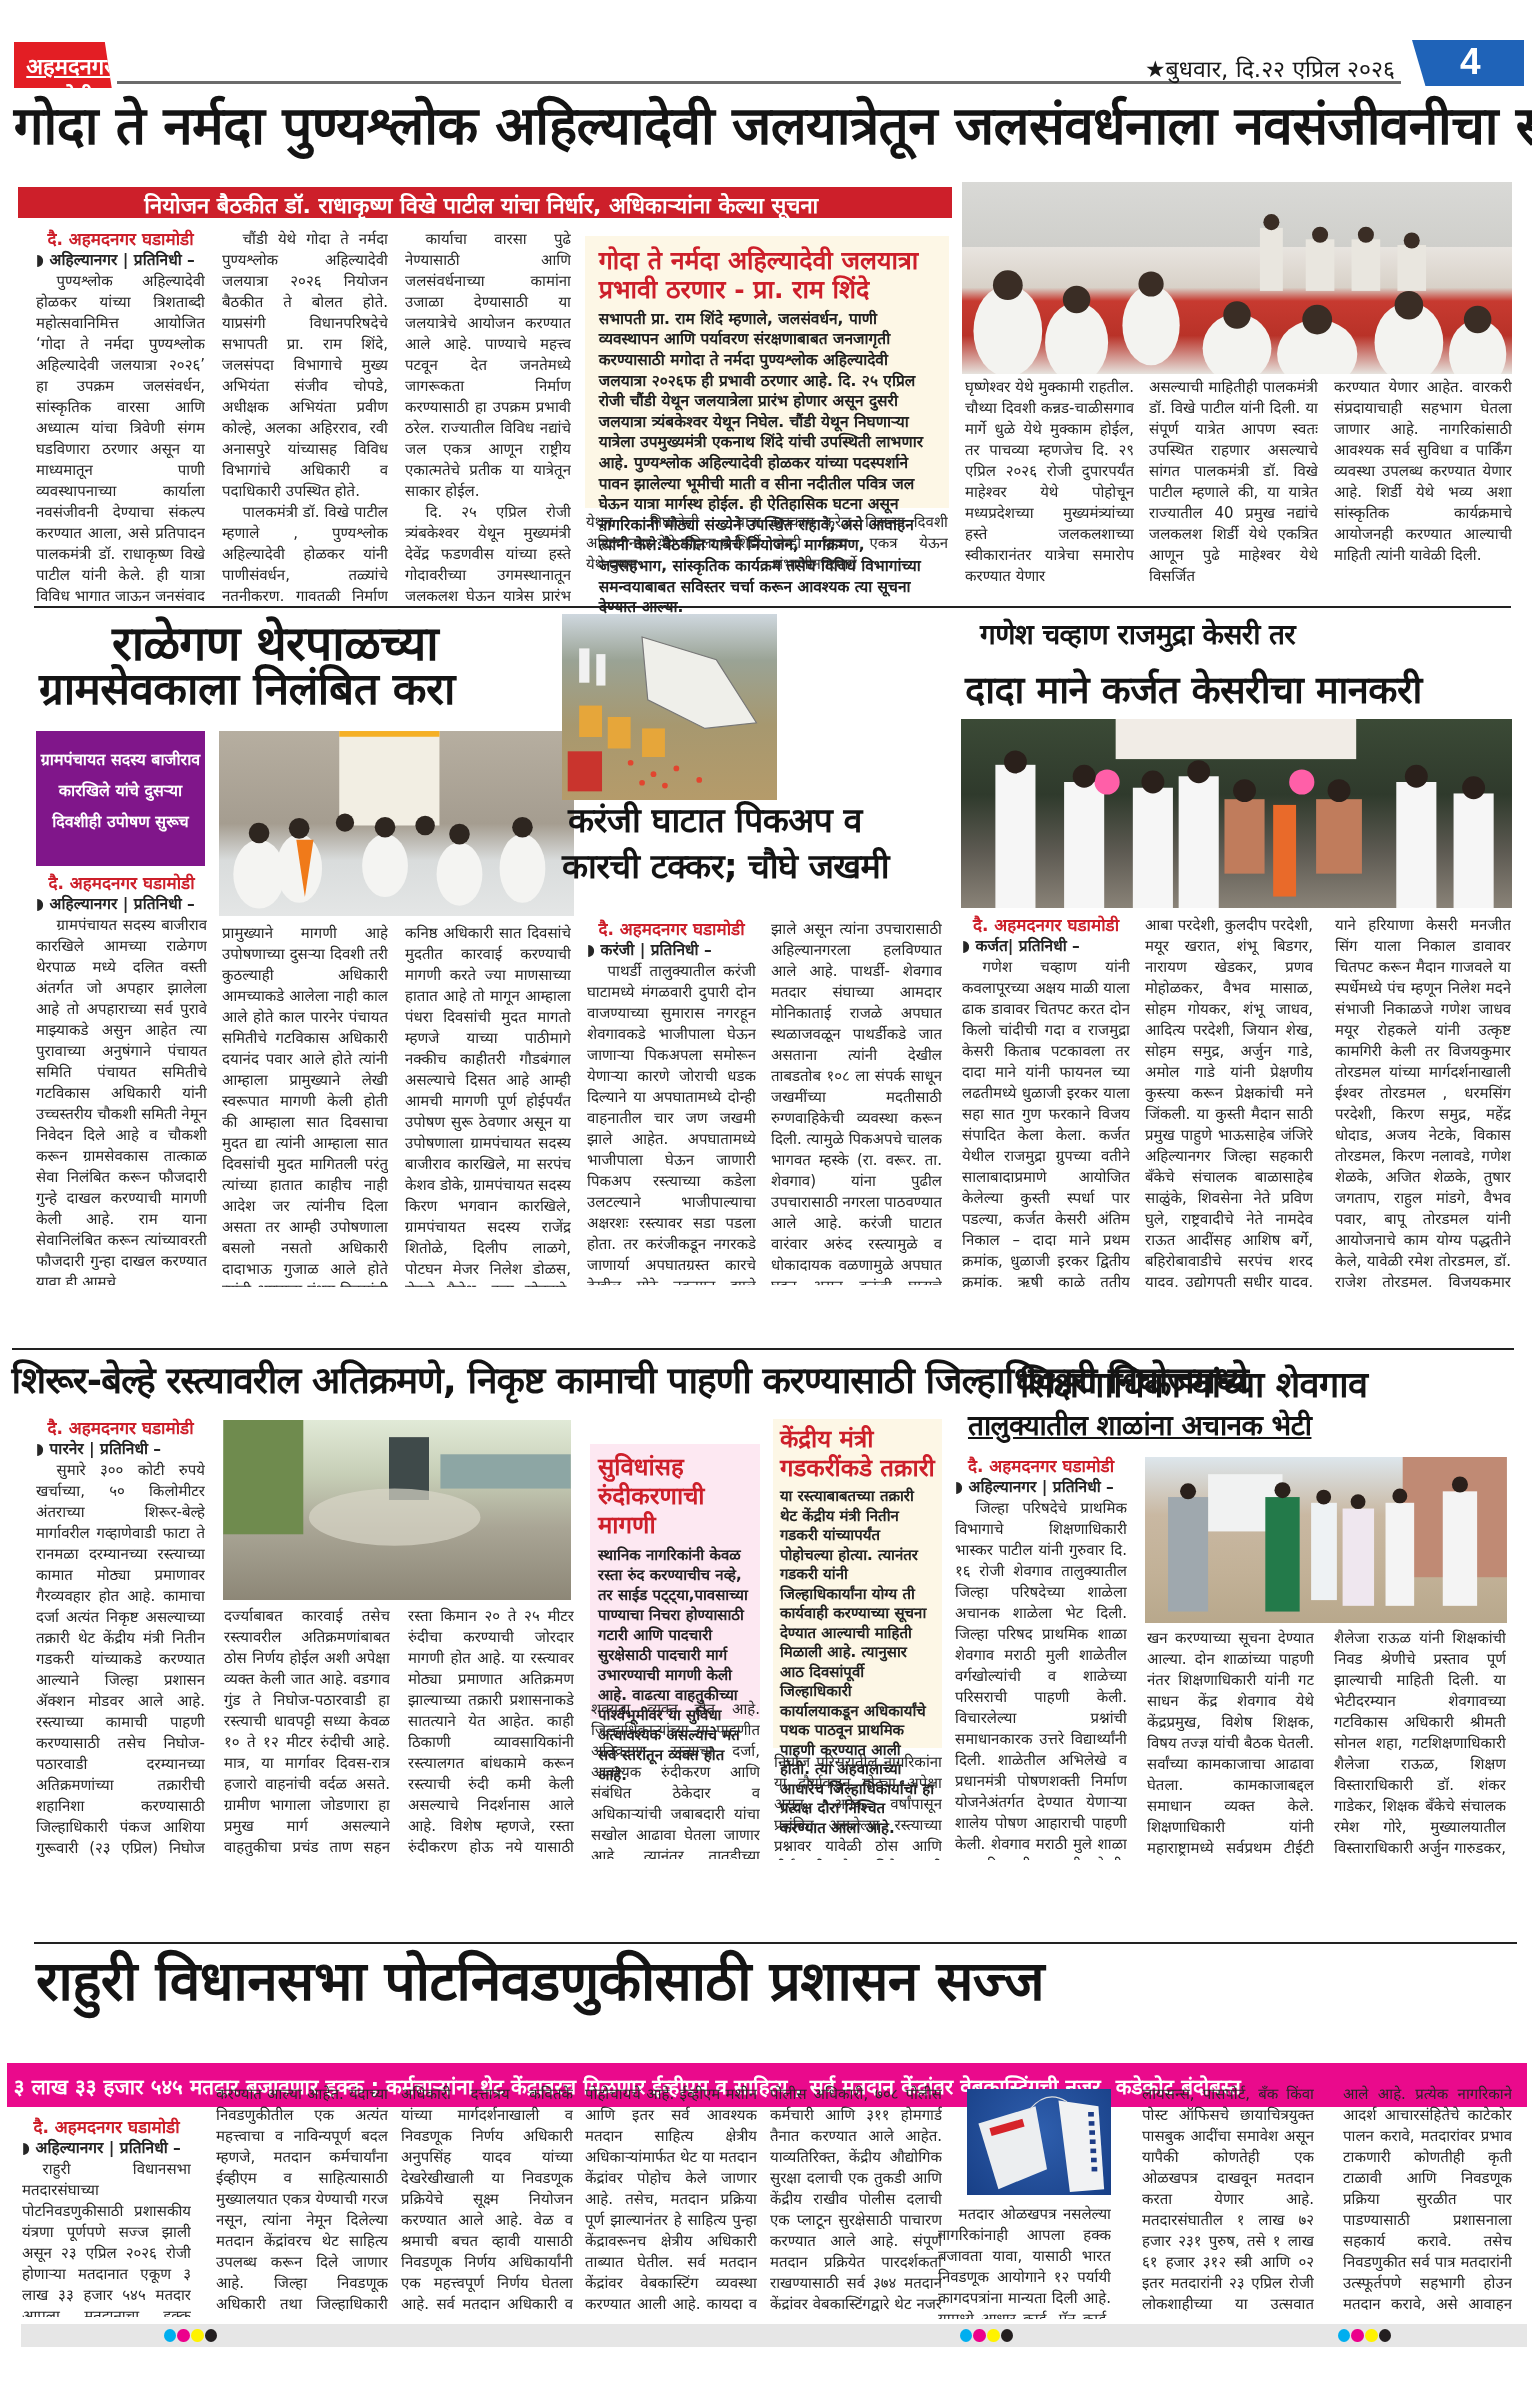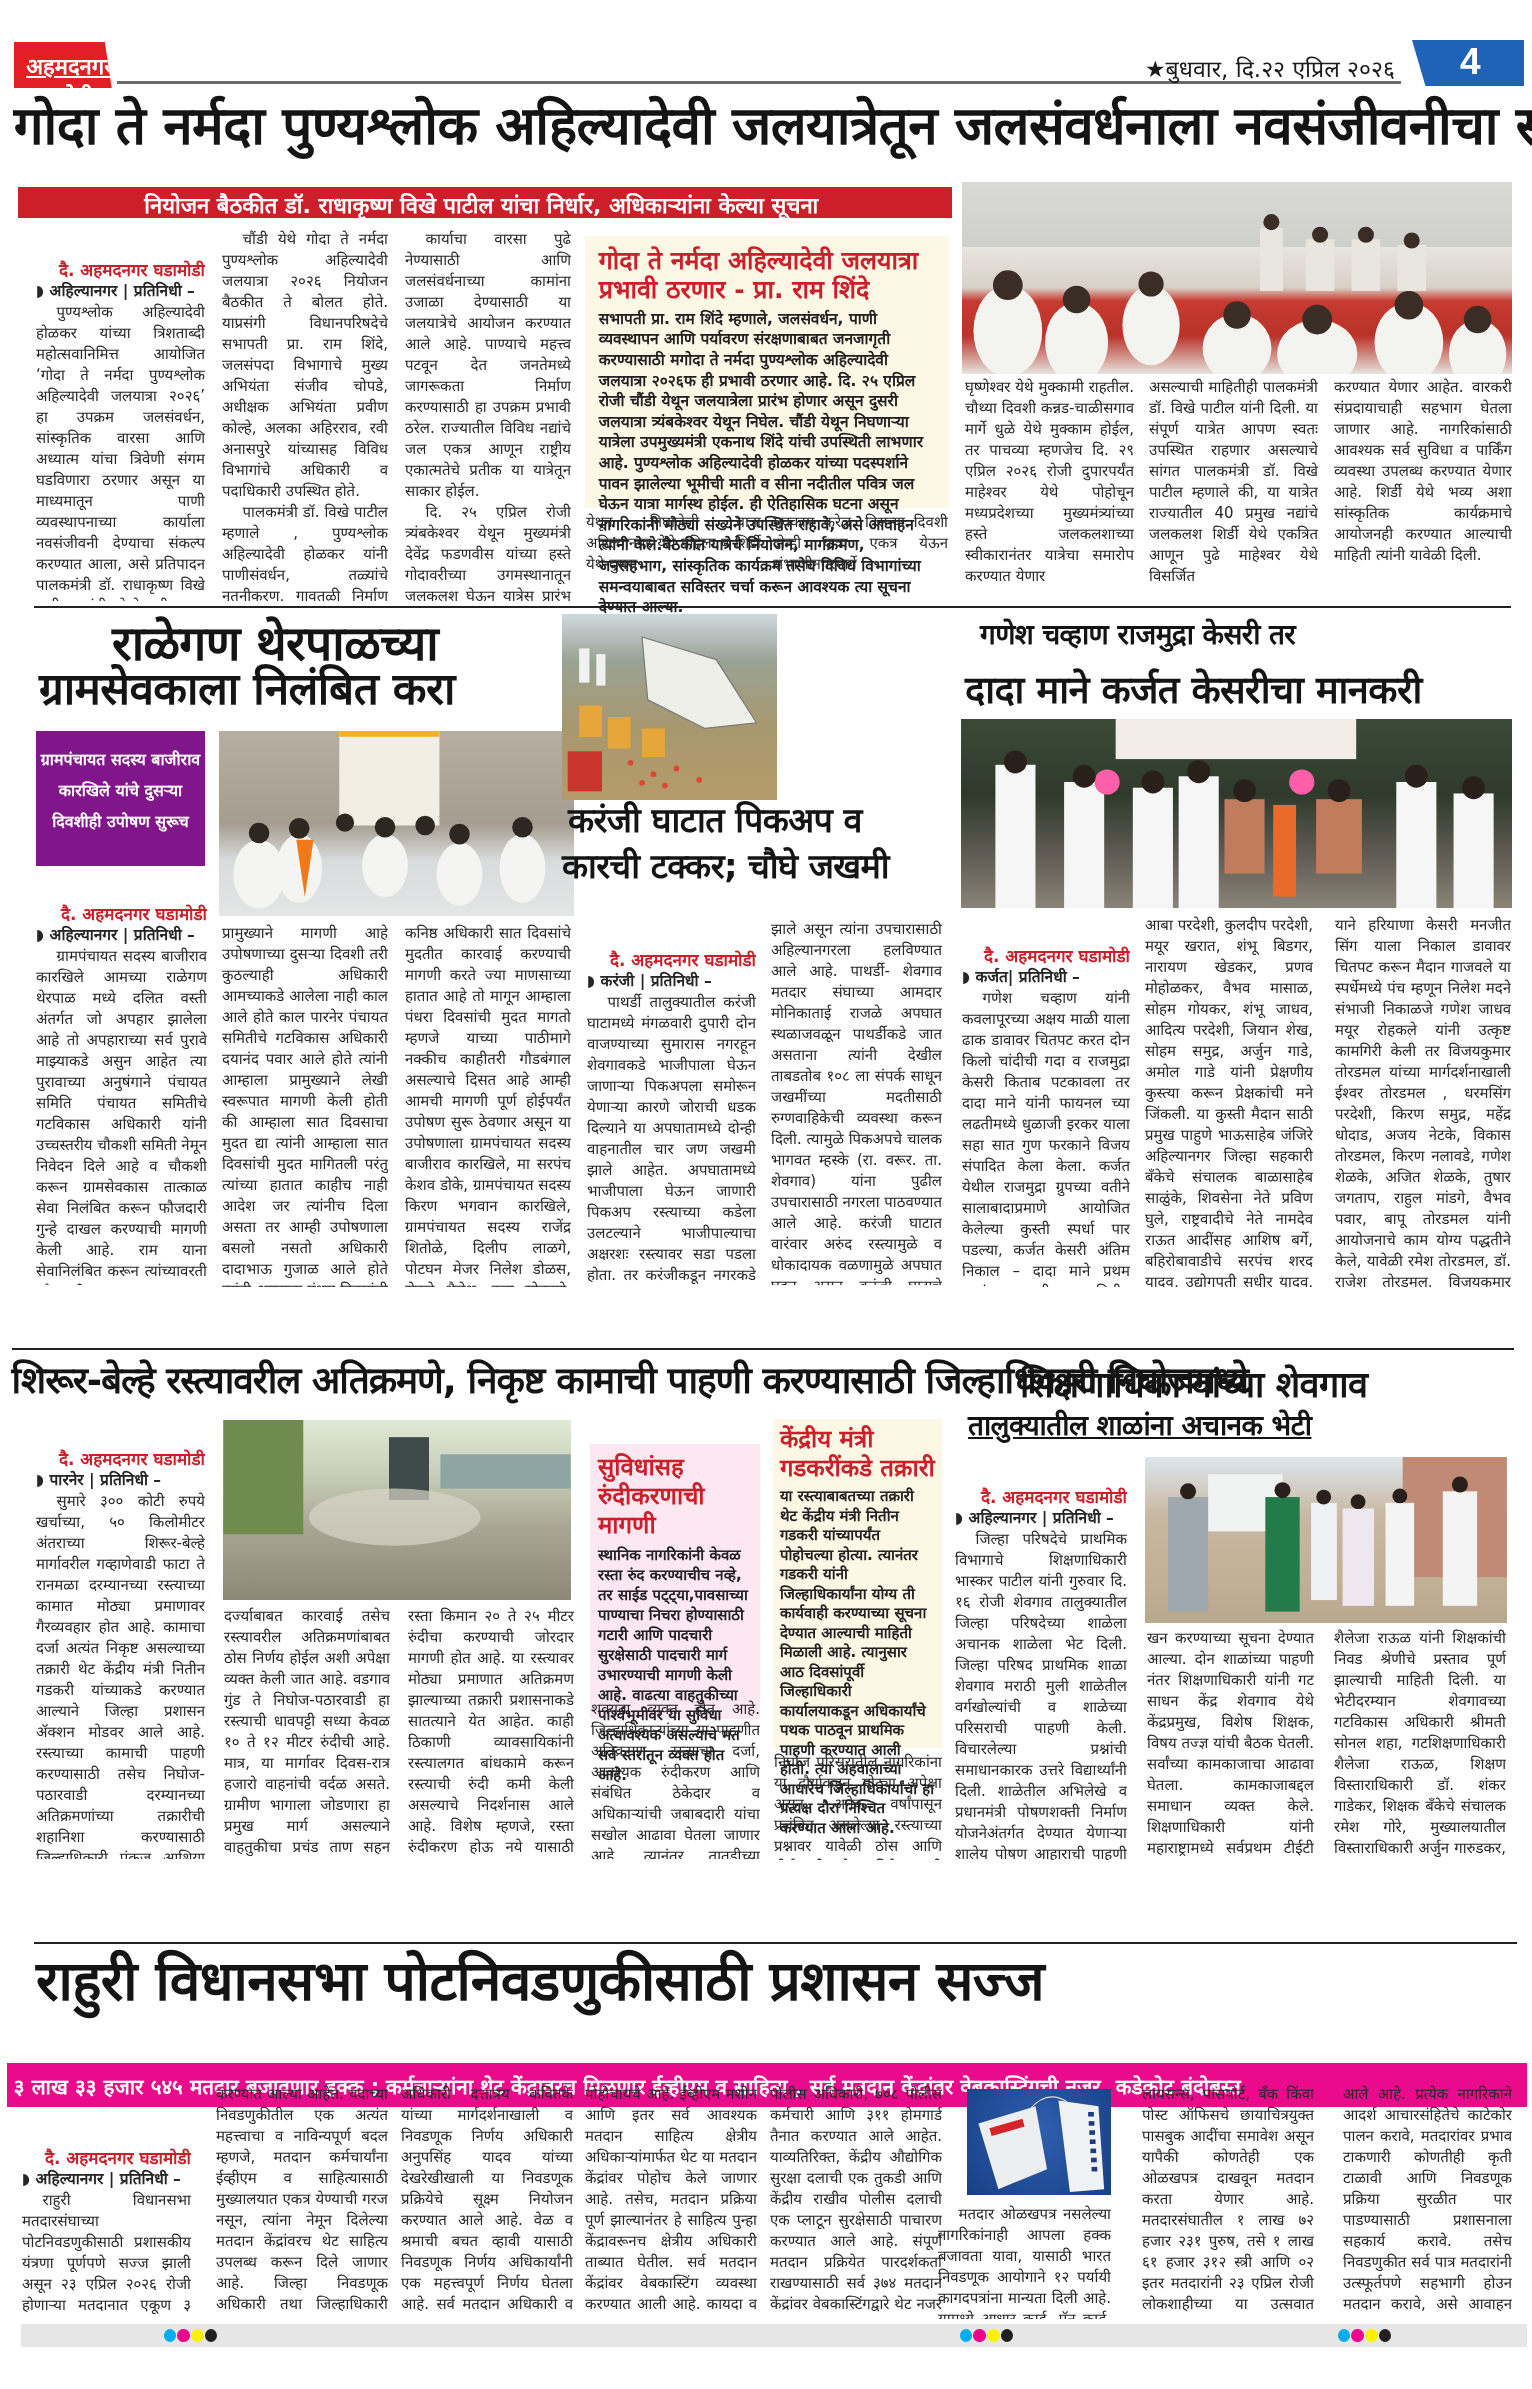--- a/index.html
+++ b/index.html
@@ -15,21 +15,21 @@
   .page-num { left: 1412px; top: 40px; width: 112px; height: 46px; background: #1f63b8; clip-path: polygon(0 0, 100% 0, 100% 100%, 12% 100%); }
   .page-num span { position: absolute; left: 48px; top: 1.1px; color: #fff; font-size: 37px; font-weight: bold; font-family: "Liberation Sans", sans-serif; }
 
   .headline { font-weight: bold; color: #141414; letter-spacing: -0.6px; line-height: 1.05; white-space: nowrap; }
   .h-main { left: 13.7px; top: 98px; font-size: 53px; }
 
   .redbar { left: 18.3px; top: 187px; width: 934px; height: 31px; background: #cd1f2a; color: #fff; font-size: 22px; font-weight: bold; padding: 2.3px 0 0 126px; white-space: nowrap; }
 
   .col { font-size: 15px; line-height: 21px; text-align: justify; color: #262626; overflow: hidden; }
   .col p { text-indent: 20.6px; }
-  .byline { color: #cd1f2a; font-weight: bold; font-size: 17px; text-align: right; margin-top: 31px; }
+  .byline { color: #cd1f2a; font-weight: bold; font-size: 17px; text-align: center; }
   .dateline { font-weight: bold; font-size: 15.5px; }
   .dateline::before { content: "◗ "; }
 
   .boxed { background: #fdf7e6; padding: 10.3px 13.7px; }
   .box-title { color: #cd1f2a; font-weight: bold; font-size: 25px; line-height: 29px; margin-bottom: 4.6px; }
   .box-body { font-weight: bold; font-size: 15.5px; line-height: 20.6px; color: #222; }
 
   .photo { overflow: hidden; }
   .rule { height: 1.7px; background: #222; }
 

